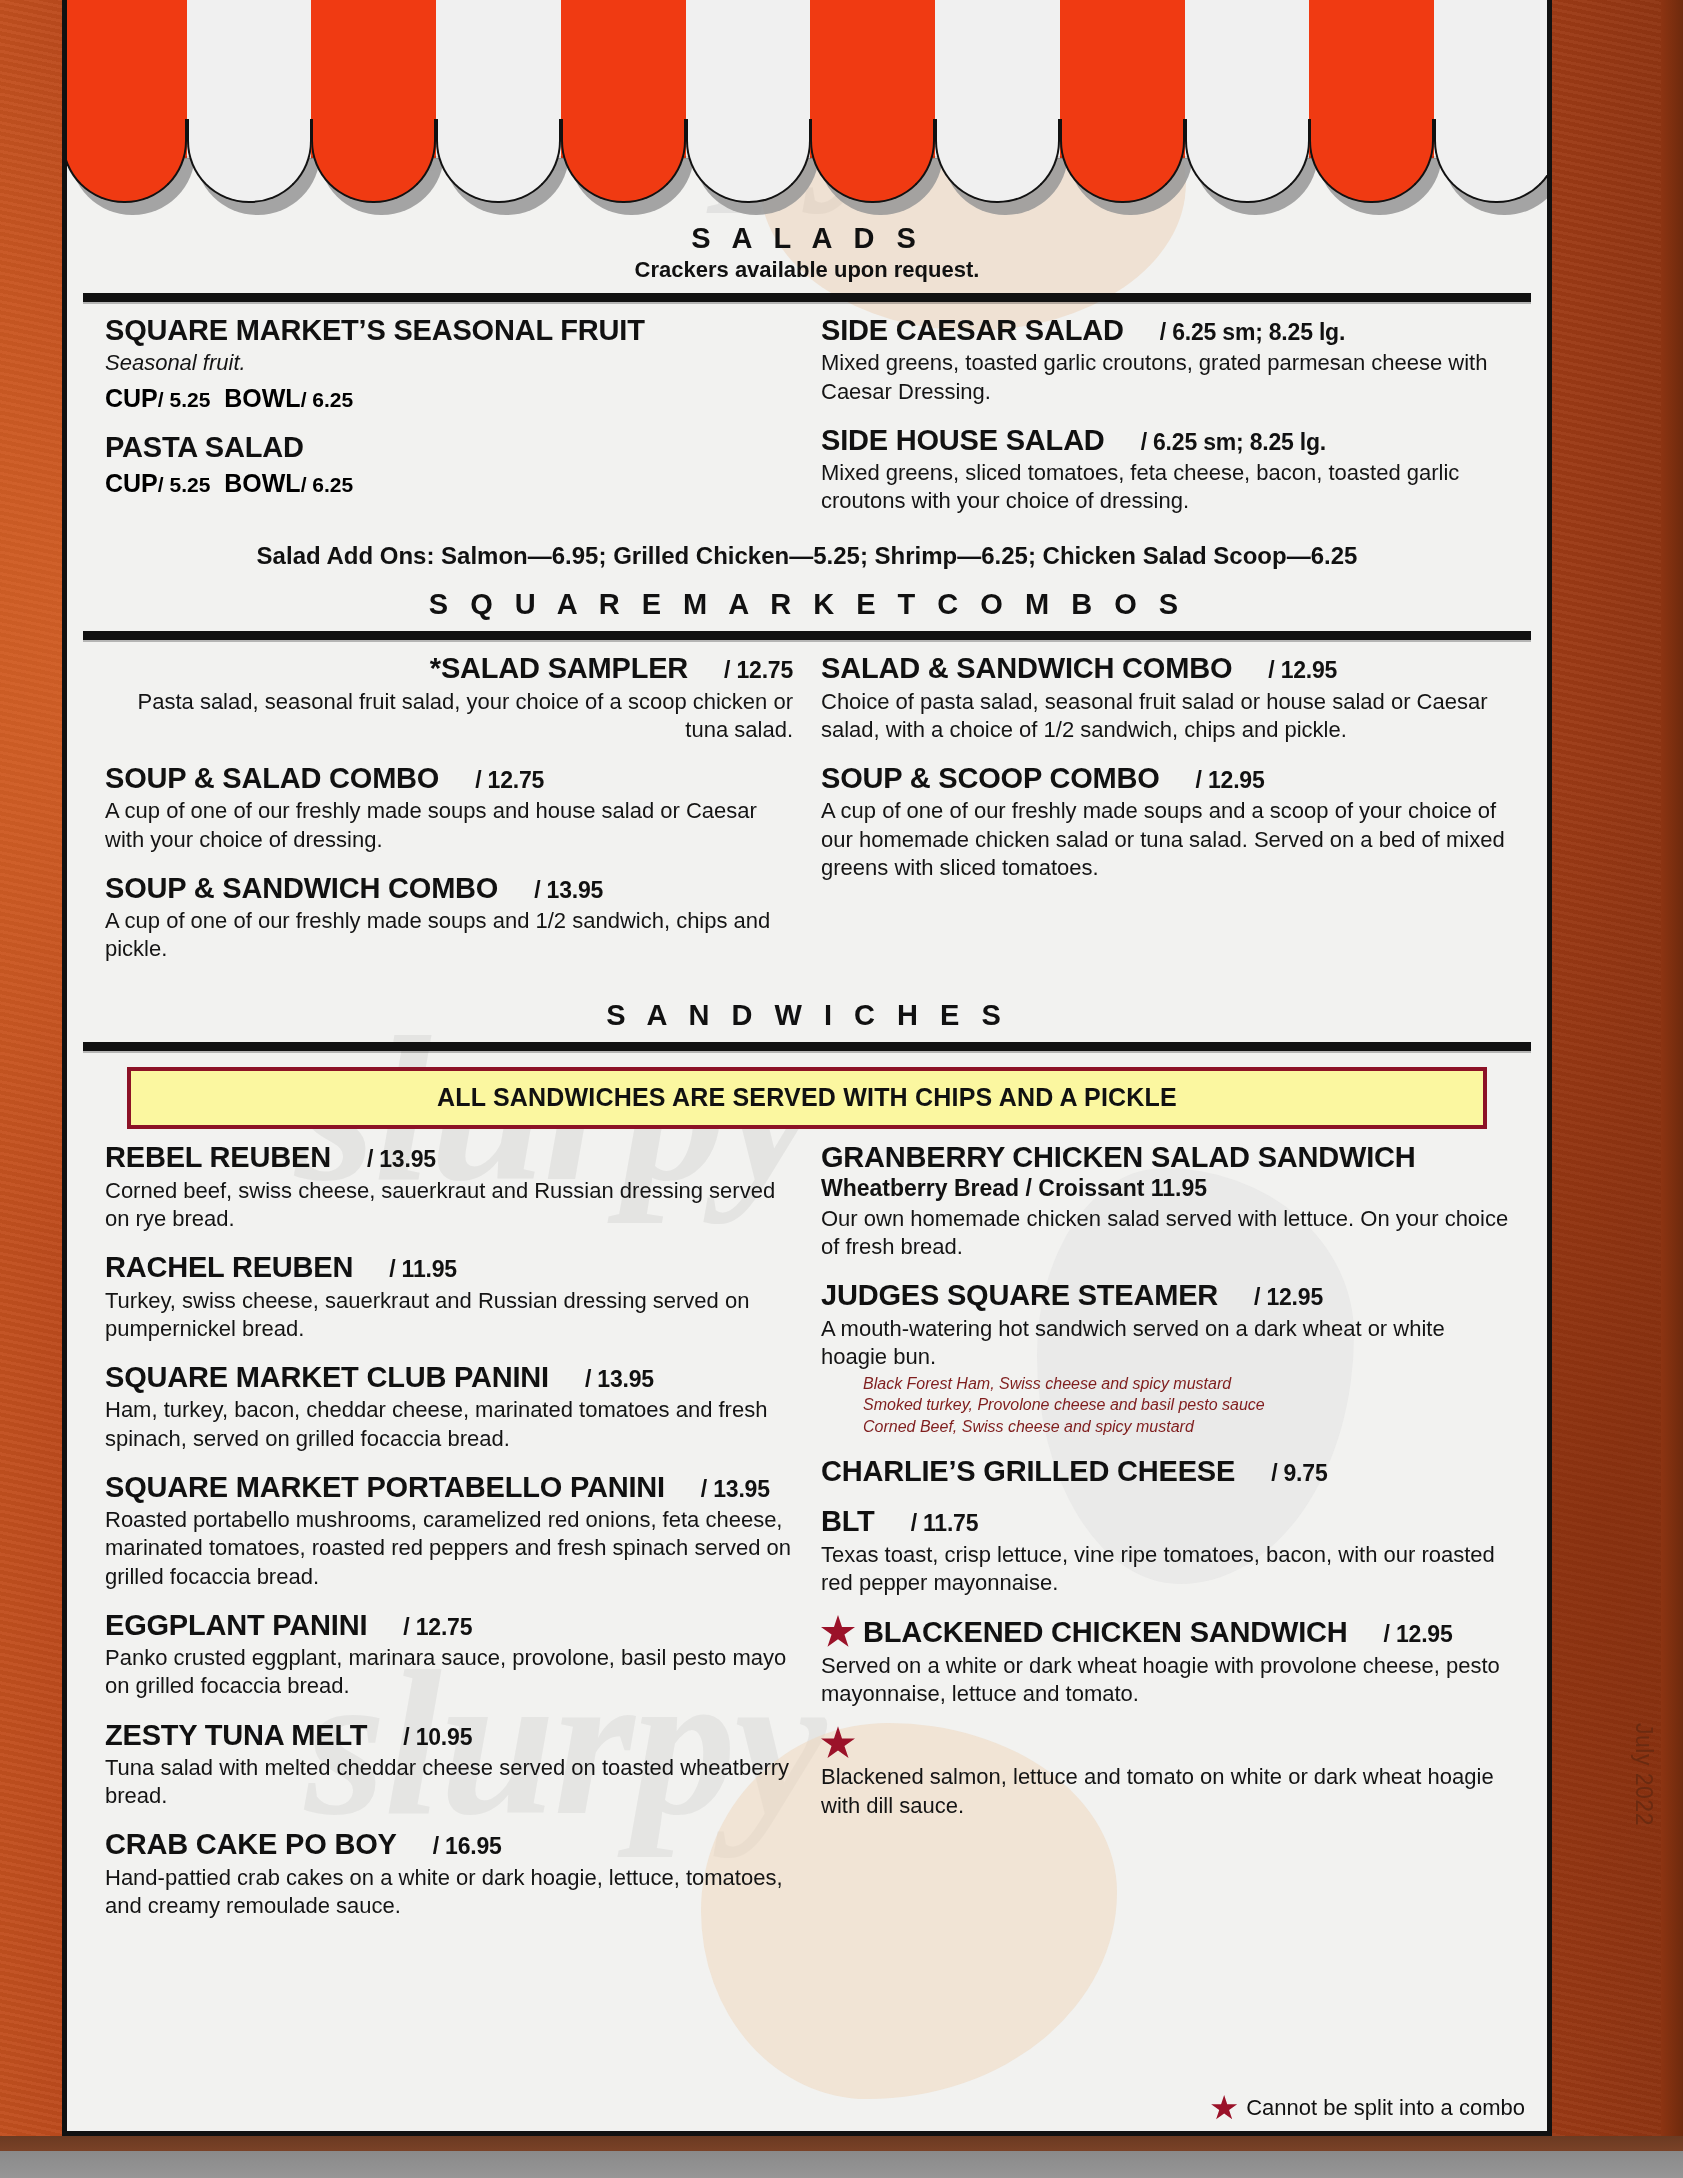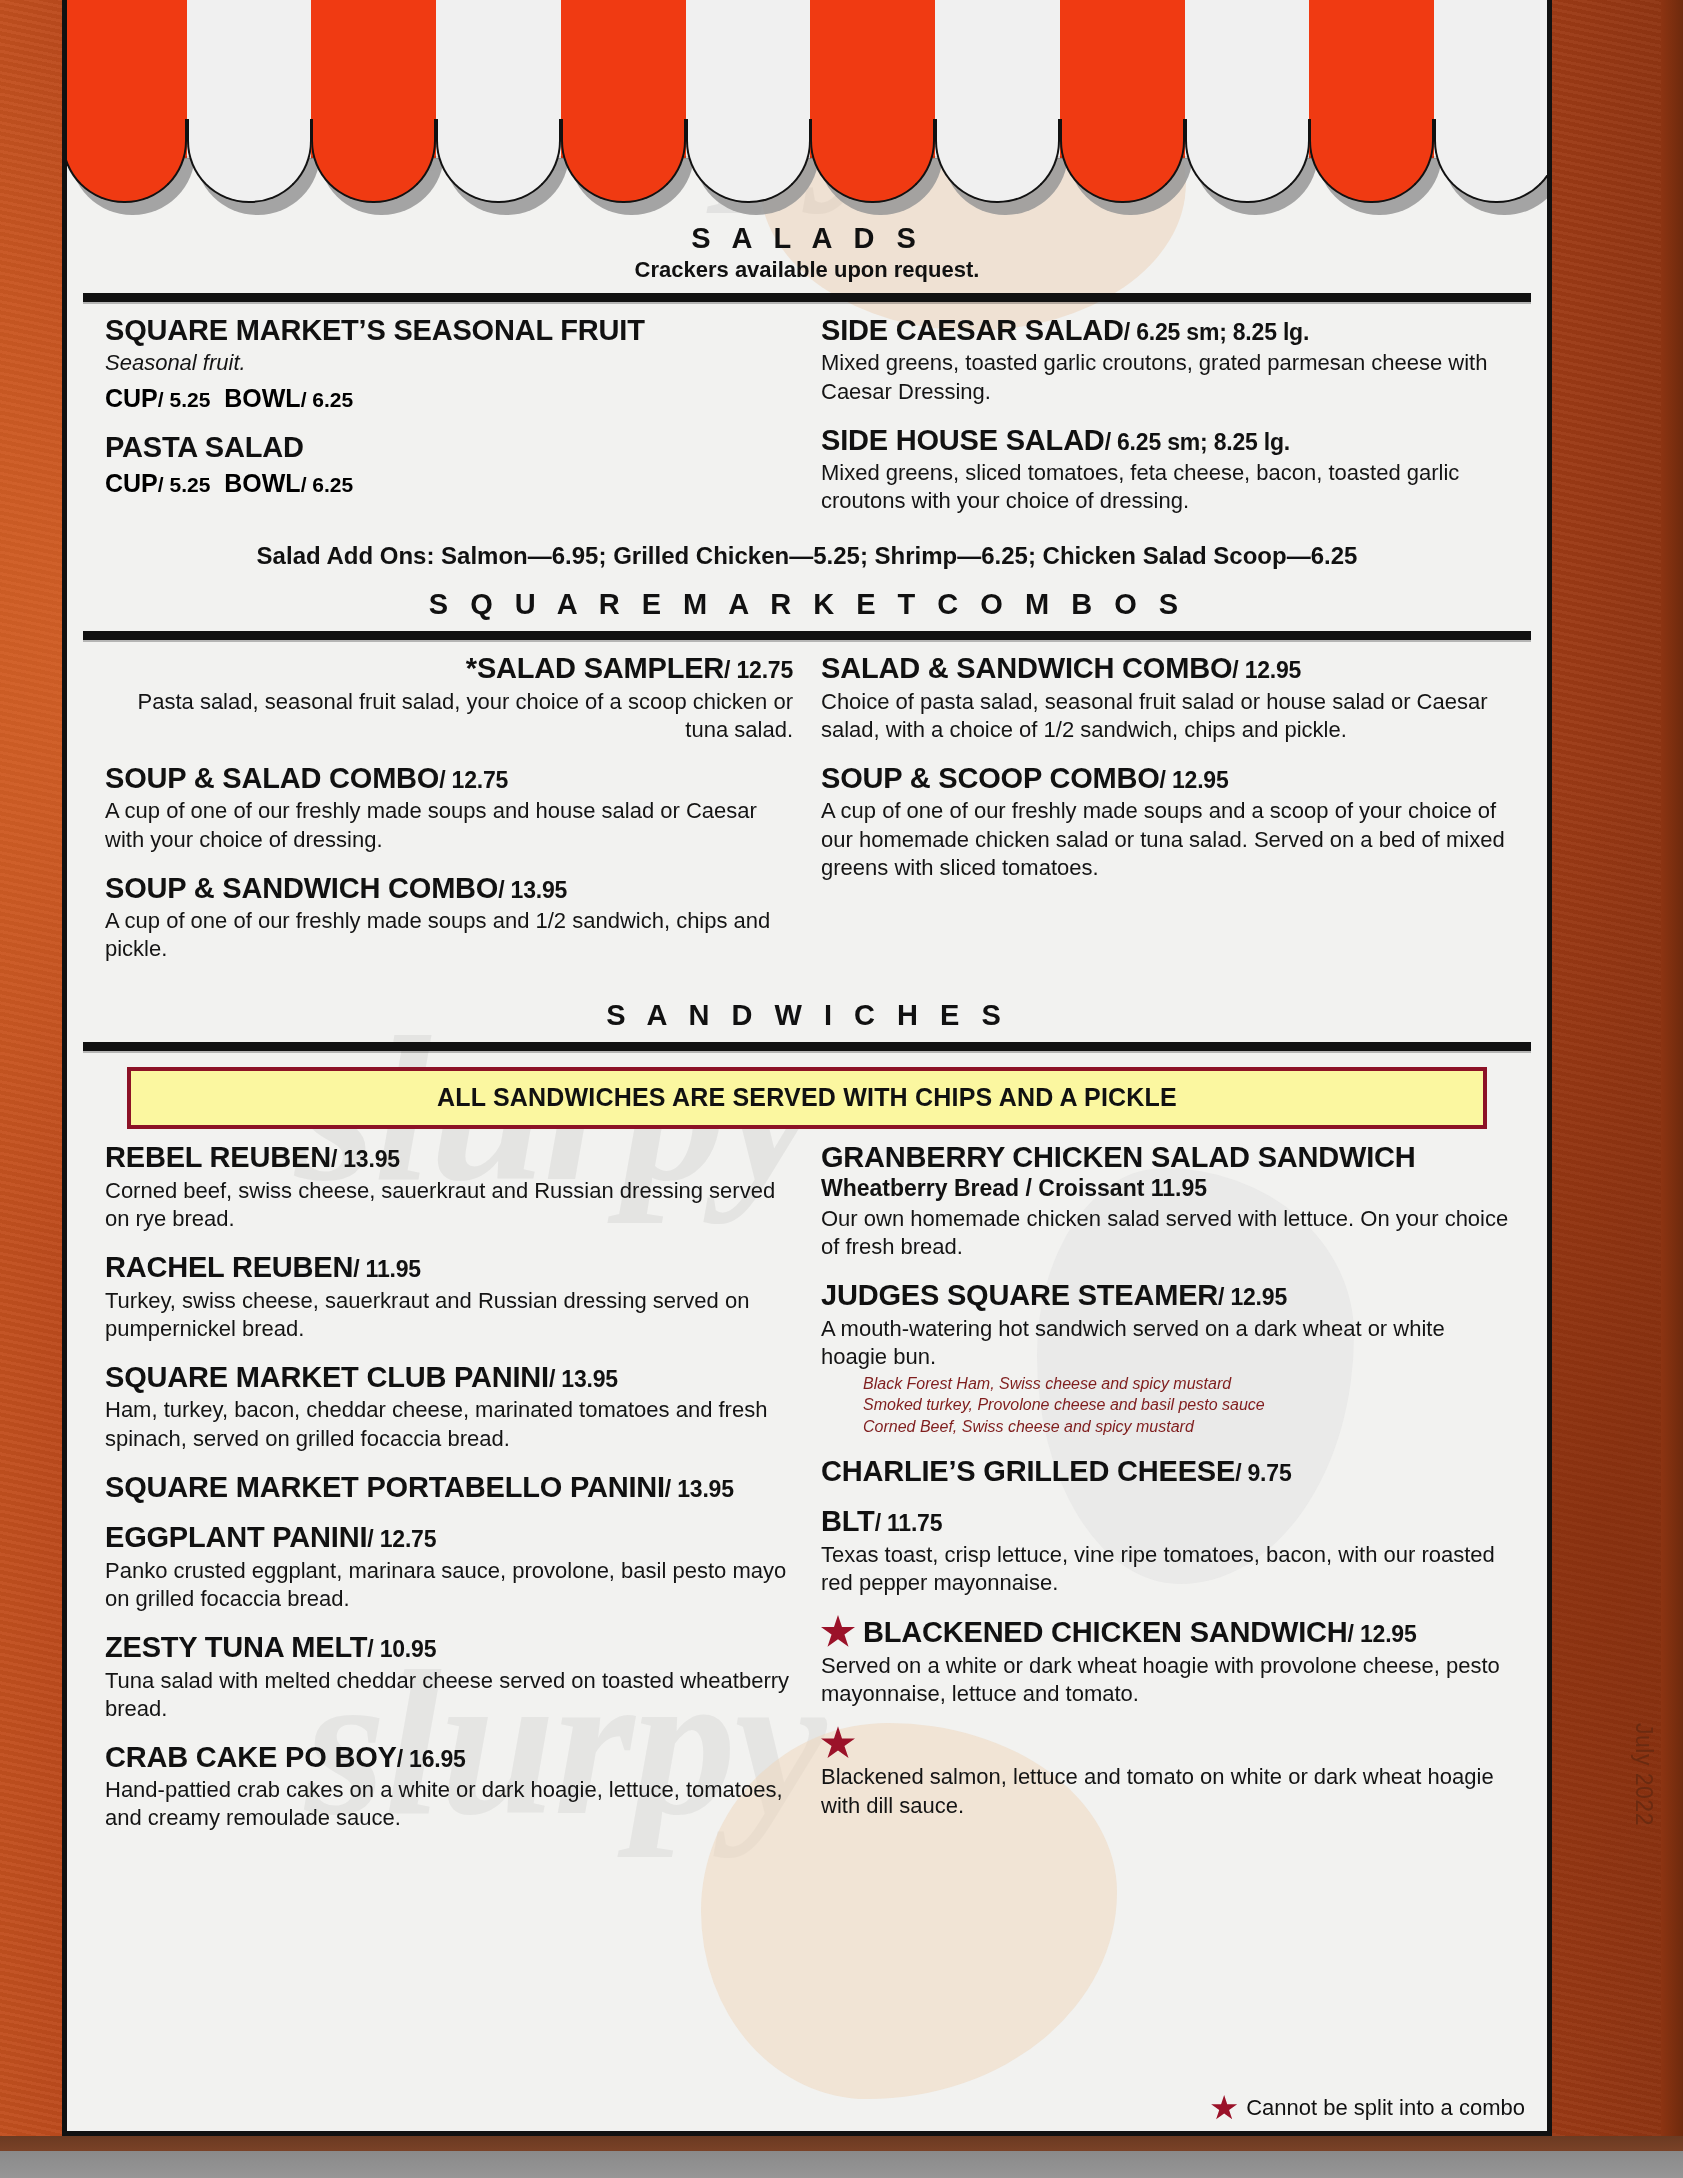--- a/index.html
+++ b/index.html
@@ -100,21 +100,21 @@
   }
   .cols{display:flex;gap:28px;}
   .col{flex:1;min-width:0;}
 
   .item{margin-bottom:0;}
   .itemName{
     font-weight:700;color:#111;line-height:1.12;
     font-size:29px;
     letter-spacing:-0.2px;
   }
-  .itemName .price{font-size:23px;font-weight:700;}
+  .itemName .price{font-size:23px;font-weight:700;margin-left:36px;}
   .itemDesc{
     font-size:22px;color:#141414;line-height:1.28;margin-top:3px;
   }
   .itemDescIt{font-style:italic;}
   .cupbowl{font-weight:700;font-size:25px;margin-top:6px;}
   .cupbowl .p{font-size:21px;font-weight:700;}
 
   .addons{
     text-align:center;font-weight:700;font-size:24px;color:#111;
     margin-top:26px;
@@ -325,20 +325,21 @@
                 <div class="item" style="margin-bottom: 18px;">
                   <div class="itemName">RACHEL REUBEN<span class="price">/ 11.95</span></div>
                   <div class="itemDesc">Turkey, swiss cheese, sauerkraut and Russian dressing served on pumpernickel bread.</div>
                 </div>
                 <div class="item" style="margin-bottom: 18px;">
                   <div class="itemName">SQUARE MARKET CLUB PANINI<span class="price">/ 13.95</span></div>
                   <div class="itemDesc">Ham, turkey, bacon, cheddar cheese, marinated tomatoes and fresh spinach, served on grilled focaccia bread.</div>
                 </div>
                 <div class="item" style="margin-bottom: 18px;">
                   <div class="itemName">SQUARE MARKET PORTABELLO PANINI<span class="price">/ 13.95</span></div>
+                  <div class="itemDesc">Roasted portabello mushrooms, caramelized red onions, feta cheese, marinated tomatoes, roasted red peppers and fresh spinach served on grilled focaccia bread.</div>
                 </div>
                 <div class="item" style="margin-bottom: 18px;">
                   <div class="itemName">EGGPLANT PANINI<span class="price">/ 12.75</span></div>
                   <div class="itemDesc">Panko crusted eggplant, marinara sauce, provolone, basil pesto mayo on grilled focaccia bread.</div>
                 </div>
                 <div class="item" style="margin-bottom: 18px;">
                   <div class="itemName">ZESTY TUNA MELT<span class="price">/ 10.95</span></div>
                   <div class="itemDesc">Tuna salad with melted cheddar cheese served on toasted wheatberry bread.</div>
                 </div>
                 <div class="item" style="margin-bottom: 18px;">

